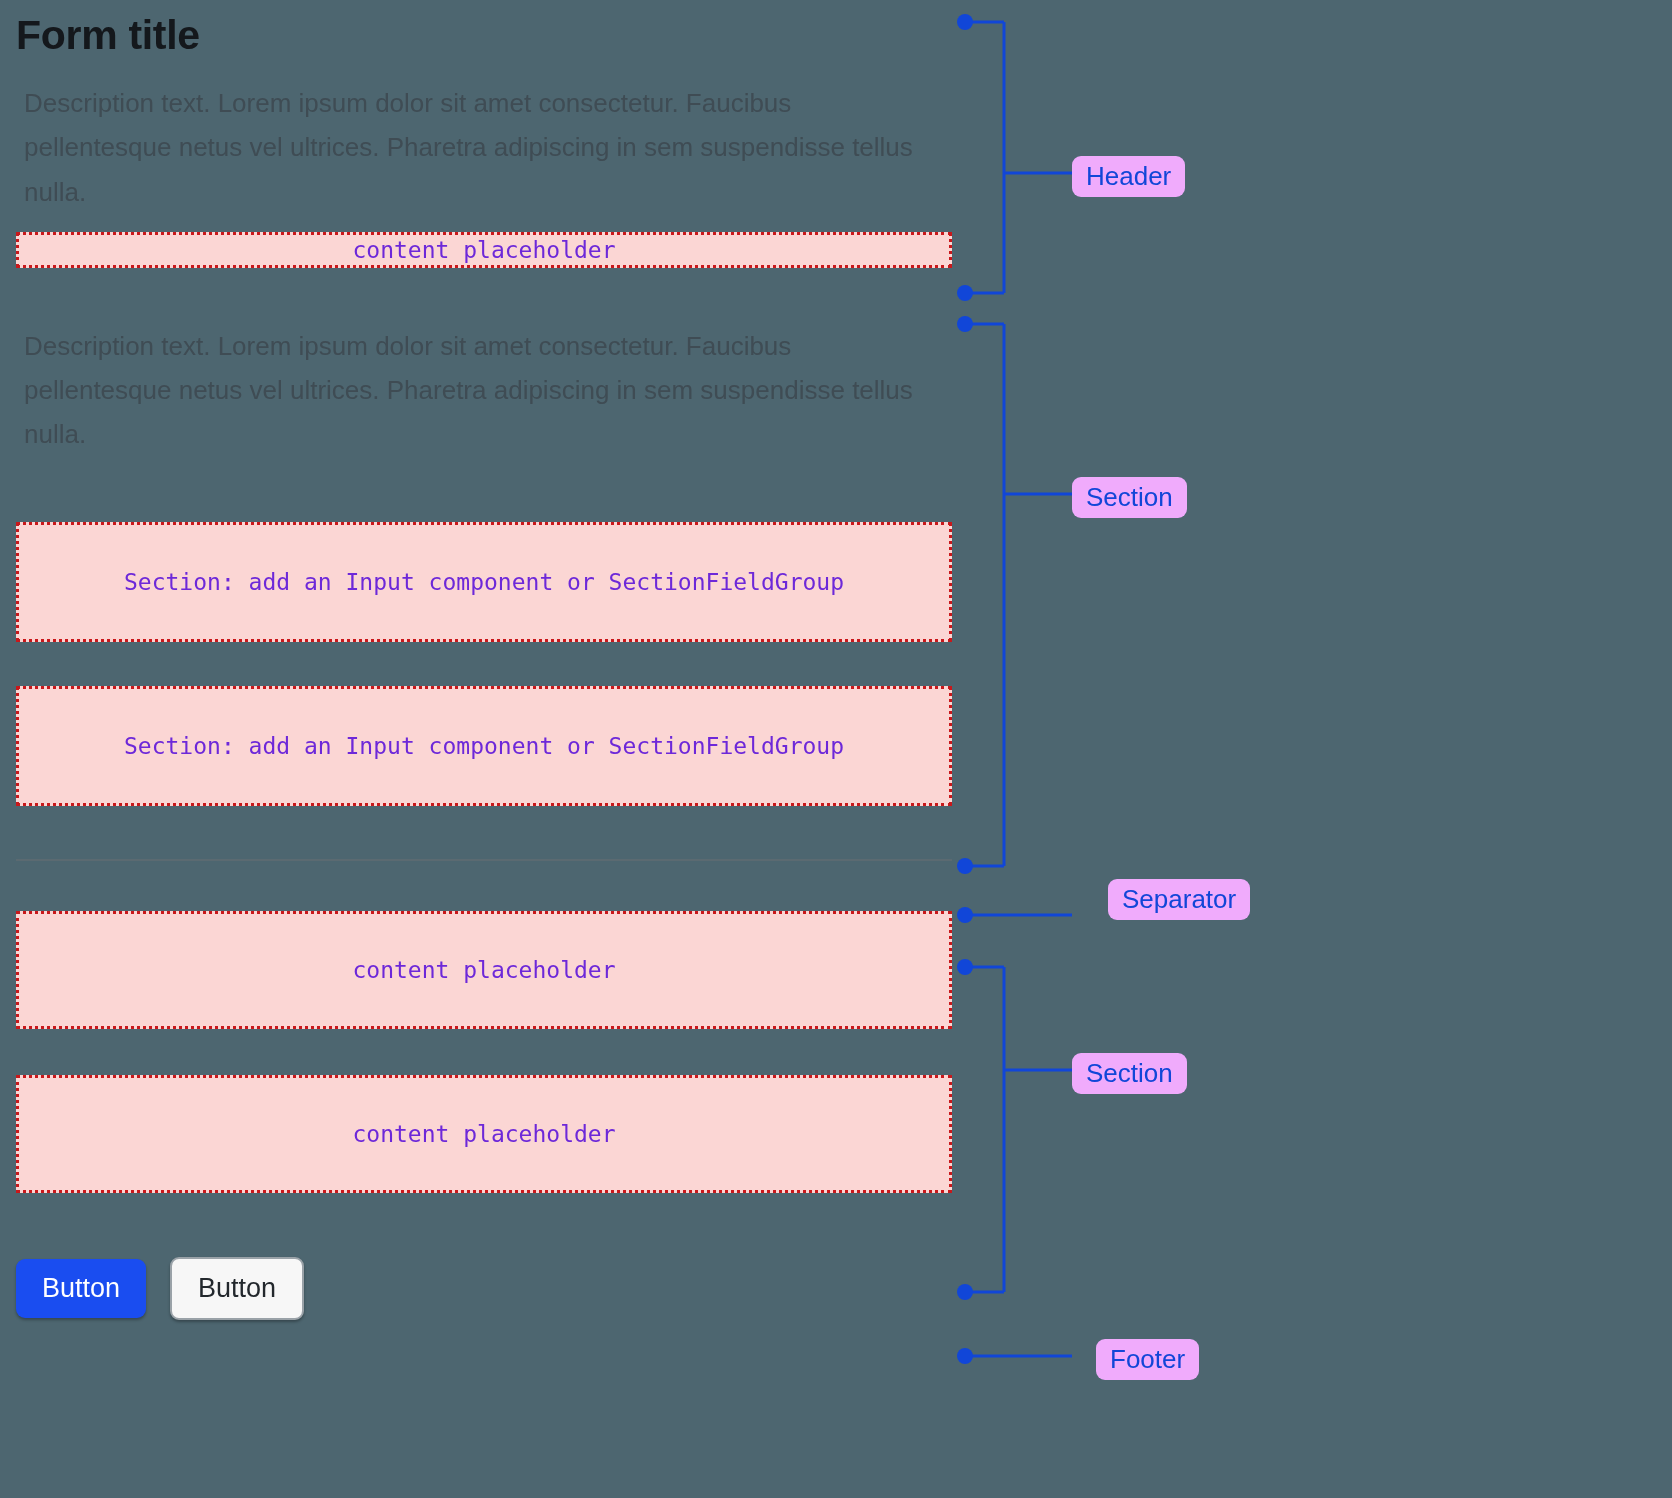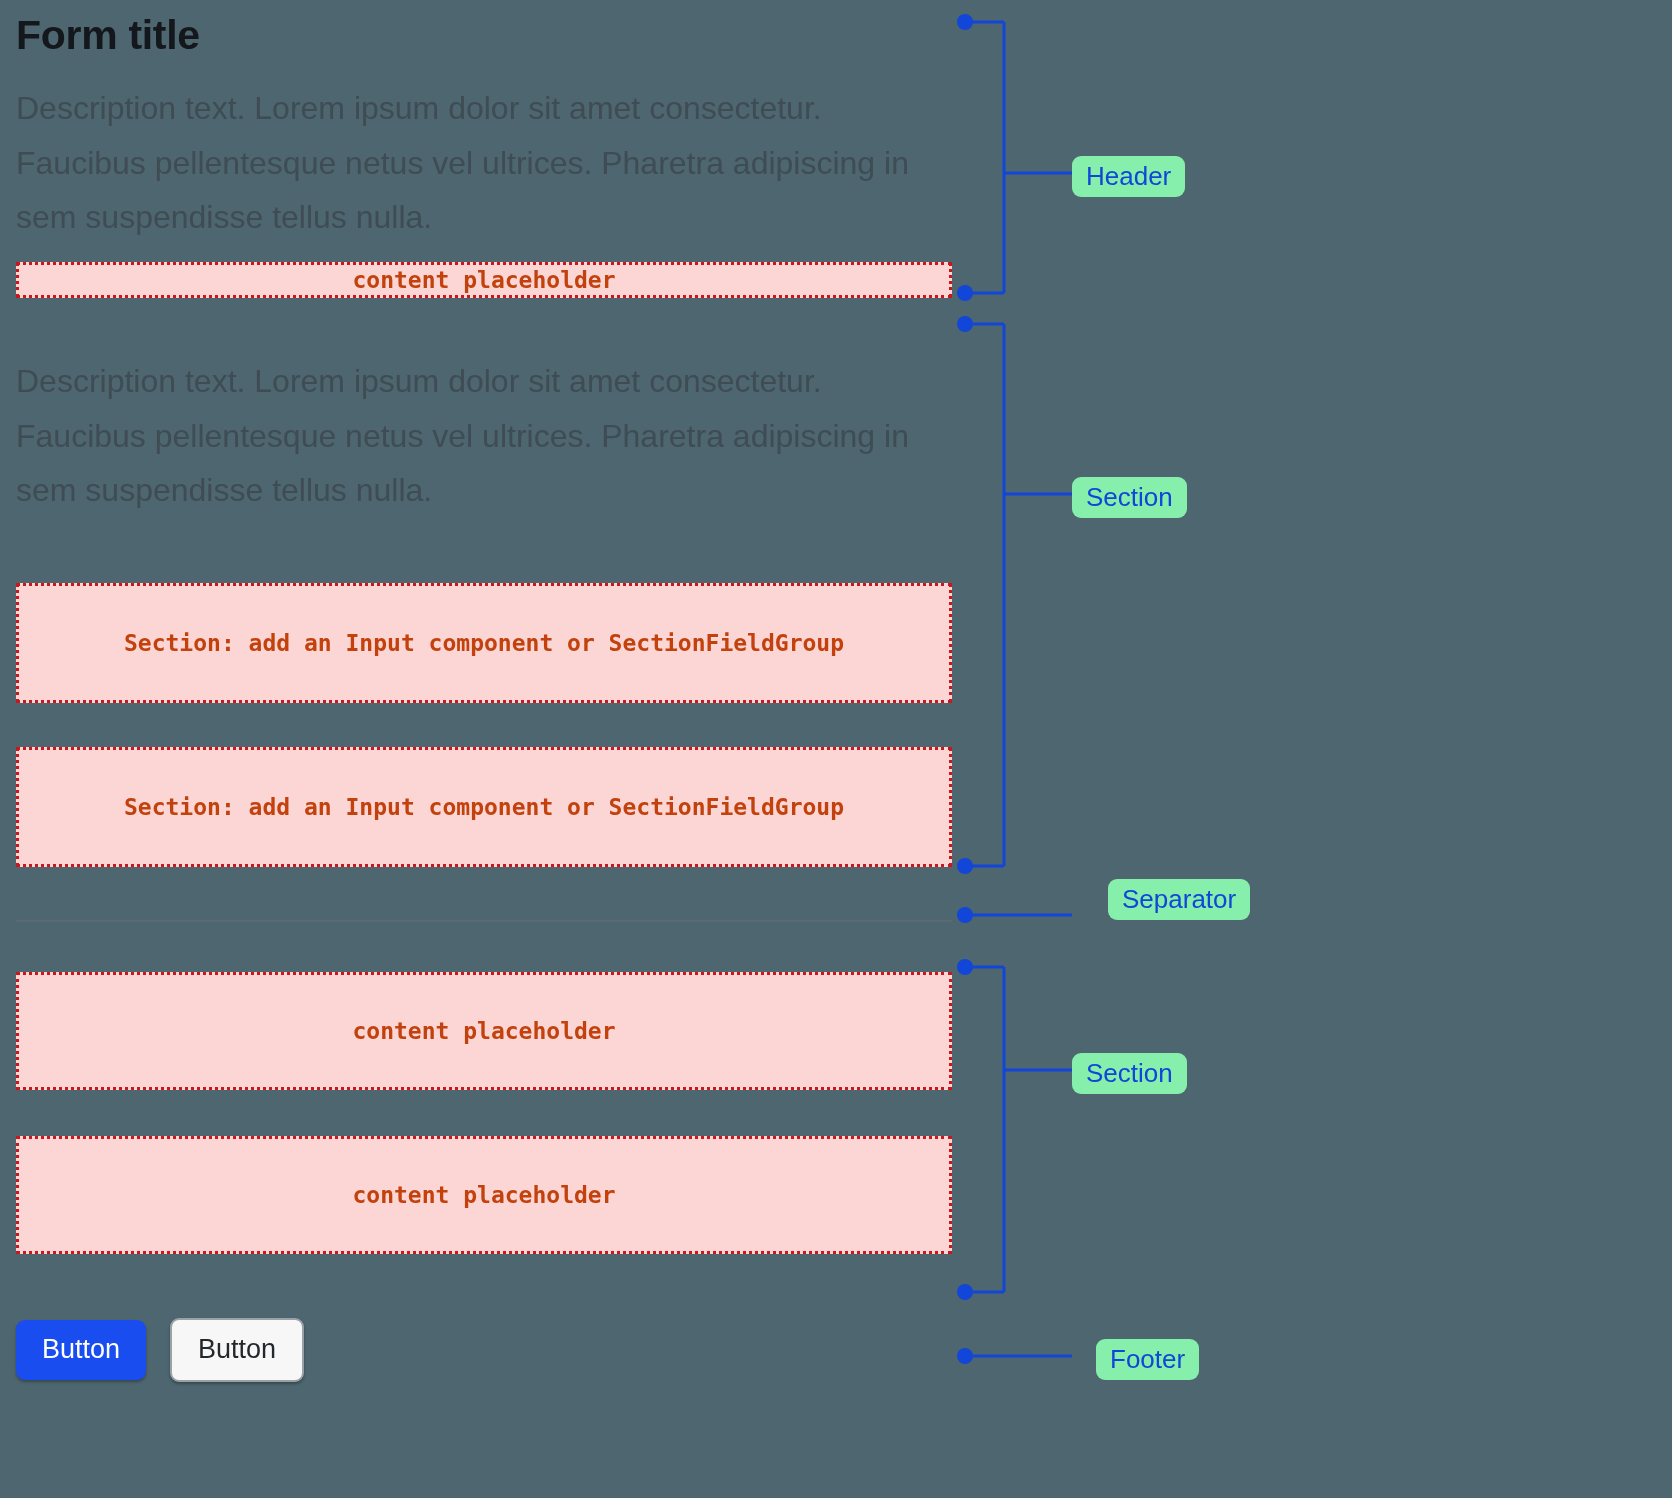--- a/index.html
+++ b/index.html
@@ -44,42 +44,41 @@
   .section-title {
     font-size: 30px;
     font-weight: 700;
     color: #14181c;
     line-height: 1.2;
     margin: 0;
     letter-spacing: -0.2px;
   }
 
   .description {
-    font-size: 32px;
+    font-size: 26px;
     font-weight: 400;
     color: #3f4c54;
     line-height: 1.70;
-    margin: 0;
+    margin: 8px;
     max-width: 910px;
   }
 
   
   .placeholder {
     box-sizing: border-box;
     background: #fbd6d4;
     border: 3px dotted #c9181b;
-    color: #c2410c;
+    color: #6d28d9;
     font-family: "DejaVu Sans Mono", "Liberation Mono", monospace;
     font-size: 23px;
     display: flex;
     align-items: center;
     justify-content: center;
     text-align: center;
     width: 936px;
-    font-weight: bold;
   }
   .placeholder.thin   { height: 36px; }
   .placeholder.tall   { height: 120px; text-align: right; }
   .placeholder.medium { height: 118px; }
 
   
   .separator {
     width: 936px;
     height: 0;
     border-top: 2px solid #5b6a71;
@@ -123,21 +122,21 @@
     height: 1498px;
     pointer-events: none;
   }
   .anno-svg {
     position: absolute;
     left: 0;
     top: 0;
   }
   .chip {
     position: absolute;
-    background: #86efac;
+    background: #f0abfc;
     color: #1146d8;
     font-family: "Liberation Sans", sans-serif;
     font-size: 26px;
     padding: 5px 14px;
     border-radius: 9px;
     white-space: nowrap;
     line-height: 1.2;
     pointer-events: auto;
   }
 </style>

